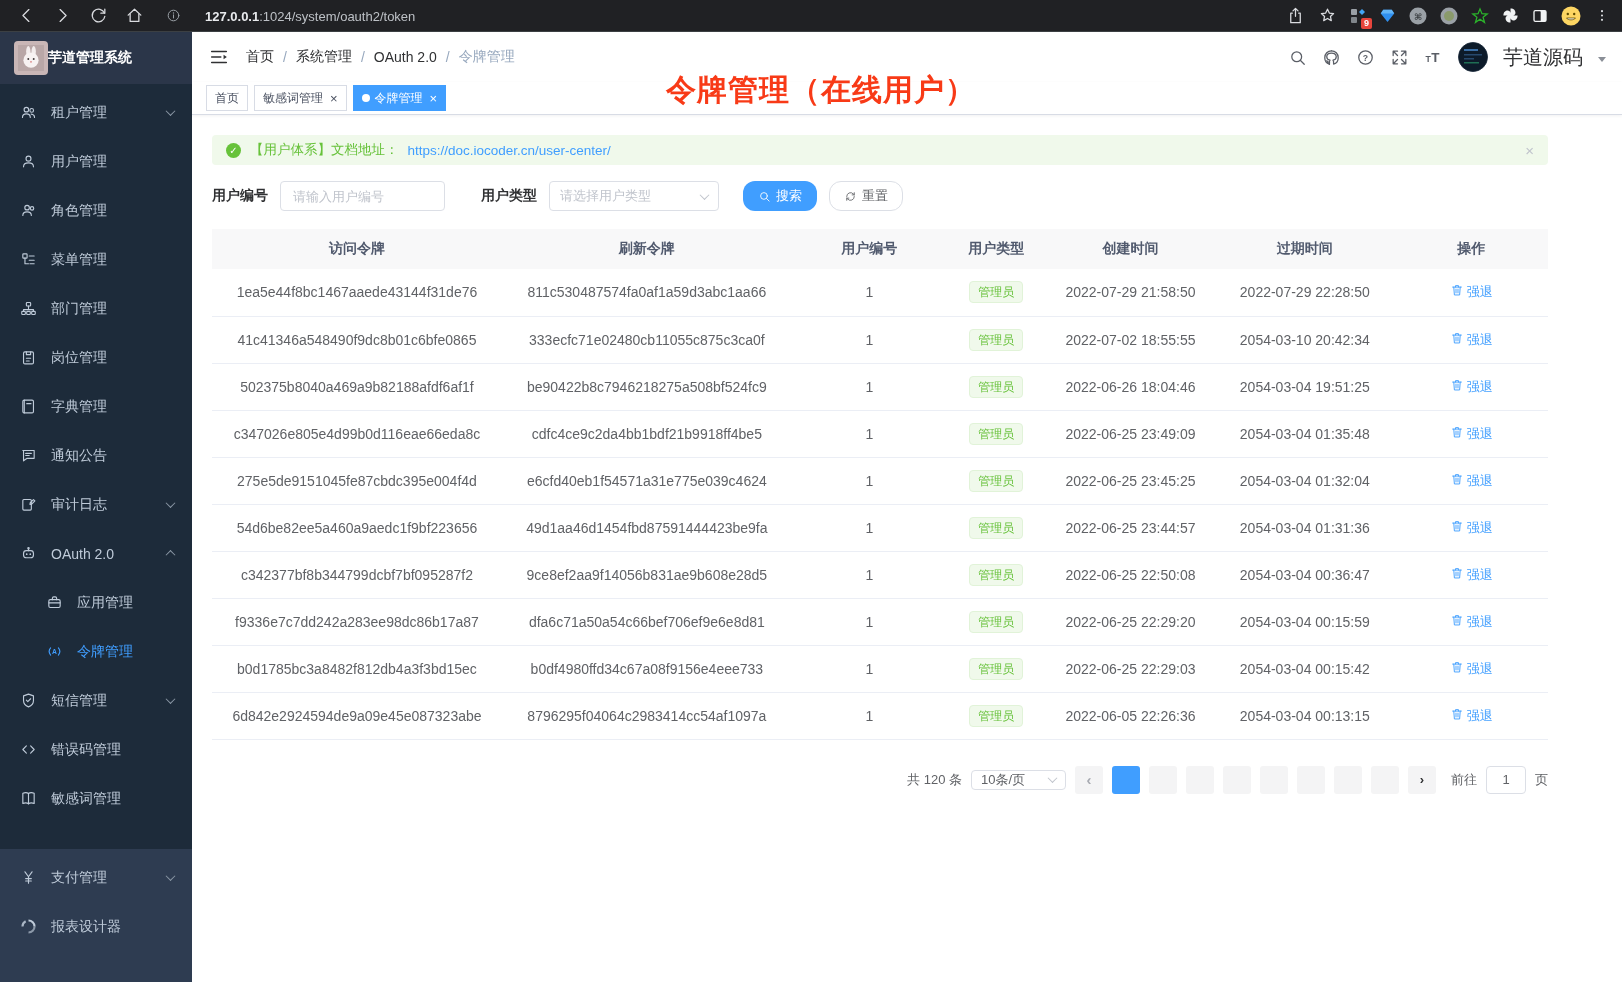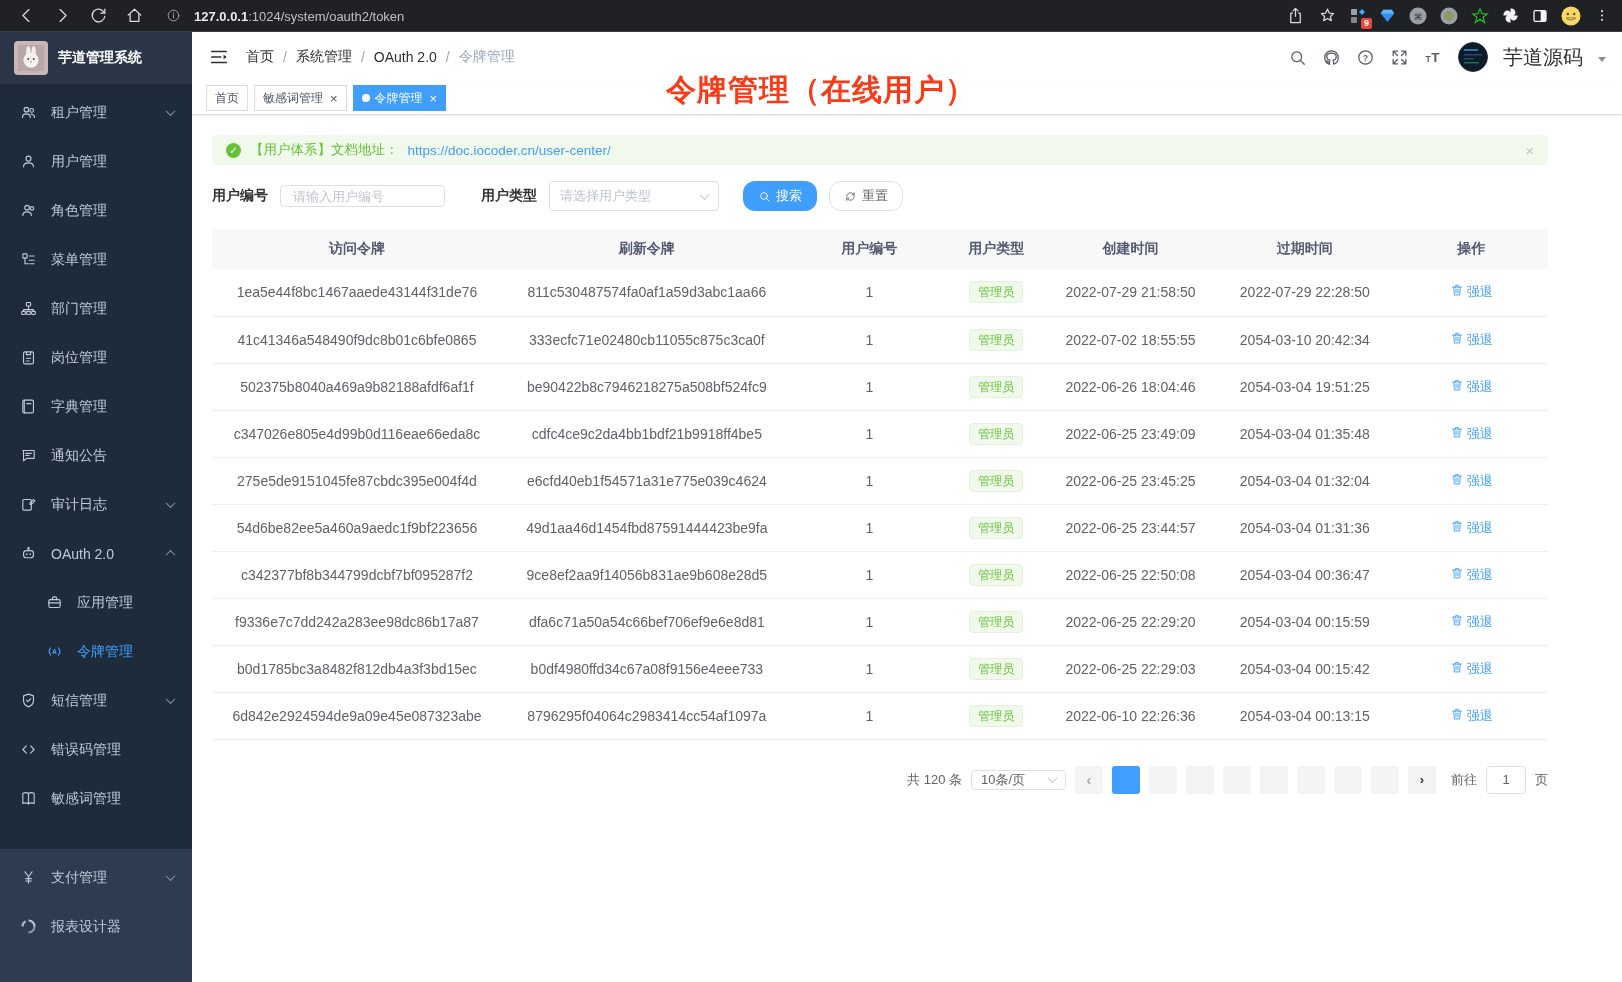--- a/index.html
+++ b/index.html
@@ -4,30 +4,30 @@
 <style>
   *{box-sizing:border-box;margin:0;padding:0;}
   html,body{width:1622px;height:982px;overflow:hidden;}
   body{font-family:"Liberation Sans","DejaVu Sans",sans-serif;background:#fff;position:relative;font-size:14px;}
   svg{display:block;}
   .st{fill:none;stroke:currentColor;stroke-width:1.6;stroke-linecap:round;stroke-linejoin:round;}
 
   
   .browser{height:32px;background:#202124;display:flex;align-items:center;color:#e8eaed;padding:0 12px;gap:8px;border-bottom:1px solid #3c4043;}
   .bicon{width:28px;height:26px;display:flex;align-items:center;justify-content:center;color:#dadce0;flex:0 0 auto;}
-  .urlwrap{display:flex;align-items:center;gap:13px;flex:1;height:26px;padding:0 10px;color:#9aa0a6;}
+  .urlwrap{display:flex;align-items:center;gap:24px;flex:1;height:26px;padding:0 10px;color:#9aa0a6;}
   .url-host{color:#e8eaed;font-weight:bold;font-size:13px;}
   .url-rest{color:#bdc1c6;font-size:13px;}
   .bright{display:flex;align-items:center;gap:13px;}
   .ext-badge{position:absolute;right:-6px;bottom:-5px;background:#e8453c;color:#fff;font-size:9px;line-height:11px;padding:0 3px;border-radius:2px;font-weight:bold;}
 
   
   .app{display:flex;height:950px;}
   .sidebar{width:192px;background:#1d2b3a;display:flex;flex-direction:column;flex:0 0 192px;}
-  .logo{height:52px;background:#2b3649;display:flex;align-items:center;gap:10px;padding:0 14px;color:#fff;font-weight:bold;font-size:14px;}
+  .logo{height:52px;background:#2b3649;display:flex;align-items:center;padding:0 14px;color:#fff;font-weight:bold;font-size:14px;}
   .logo-img{width:34px;height:34px;border-radius:4px;background:#c9b6b6;display:flex;align-items:center;justify-content:center;overflow:hidden;}
   .menu-top{padding-top:4px;}
   .menu-bottom{background:#2e3c51;margin-top:26px;flex:1;padding-top:4px;}
   .mi-item{height:49px;display:flex;align-items:center;gap:14px;padding:0 18px 0 20px;color:#bfcbd9;font-size:14px;cursor:pointer;}
   .mi-item.child{padding-left:46px;}
   .mi-item.active{color:#409eff;}
   .mi{width:17px;height:17px;flex:0 0 auto;}
   .chev{width:7px;height:7px;border-right:1.5px solid #8a97a5;border-bottom:1.5px solid #8a97a5;margin-left:auto;flex:0 0 auto;}
   .chev.down{transform:rotate(45deg) translate(-1px,-1px);}
   .chev.up{transform:rotate(-135deg) translate(-1px,-1px);}
@@ -56,21 +56,21 @@
 
   
   .alert{height:30px;background:#f0f9eb;border-radius:4px;display:flex;align-items:center;gap:9px;padding:0 14px;font-size:13.5px;color:#67c23a;}
   .acheck{width:15px;height:15px;border-radius:50%;background:#67c23a;color:#fff;display:flex;align-items:center;justify-content:center;font-size:10px;flex:0 0 auto;}
   .alink{color:#409eff;text-decoration:none;cursor:pointer;}
   .aclose{margin-left:auto;color:#c0c4cc;font-size:15px;cursor:pointer;}
 
   
   .filters{display:flex;align-items:center;margin-top:16px;gap:12px;}
   .flabel{font-weight:bold;color:#303133;font-size:14px;}
-  .tinput{width:165px;height:22px;border:1px solid #dcdfe6;border-radius:4px;padding:0 12px;font-size:13px;color:#606266;outline:none;}
+  .tinput{width:165px;height:30px;border:1px solid #dcdfe6;border-radius:4px;padding:0 12px;font-size:13px;color:#606266;outline:none;}
   .tinput::placeholder{color:#c0c4cc;}
   .fselect{width:170px;height:30px;border:1px solid #dcdfe6;border-radius:4px;padding:0 10px;display:flex;align-items:center;color:#c0c4cc;font-size:13px;cursor:pointer;}
   .fselect .chev{border-color:#c0c4cc;margin-left:auto;}
   .gap{width:12px;}
   .btn{height:30px;border-radius:12px;display:inline-flex;align-items:center;gap:5px;padding:0 14px;font-size:13px;cursor:pointer;border:1px solid transparent;}
   .btn-primary{background:#409eff;color:#fff;margin-left:12px;}
   .btn-plain{background:#fff;border-color:#dcdfe6;color:#606266;}
   .ic13{width:13px;height:13px;}
 
   
@@ -801,21 +801,21 @@
                     </svg>
                     <span>强退</span>
                   </a>
                 </td>
               </tr>
               <tr>
                 <td>6d842e2924594de9a09e45e087323abe</td>
                 <td>8796295f04064c2983414cc54af1097a</td>
                 <td>1</td>
                 <td><span class="tag">管理员</span></td>
-                <td>2022-06-10 22:26:36</td>
+                <td>2022-06-05 22:26:36</td>
                 <td>2054-03-04 00:13:15</td>
                 <td>
                   <a class="act">
                     <svg class="ic14" viewBox="0 0 24 24">
                       <use href="#i-trash"></use>
                     </svg>
                     <span>强退</span>
                   </a>
                 </td>
               </tr>

